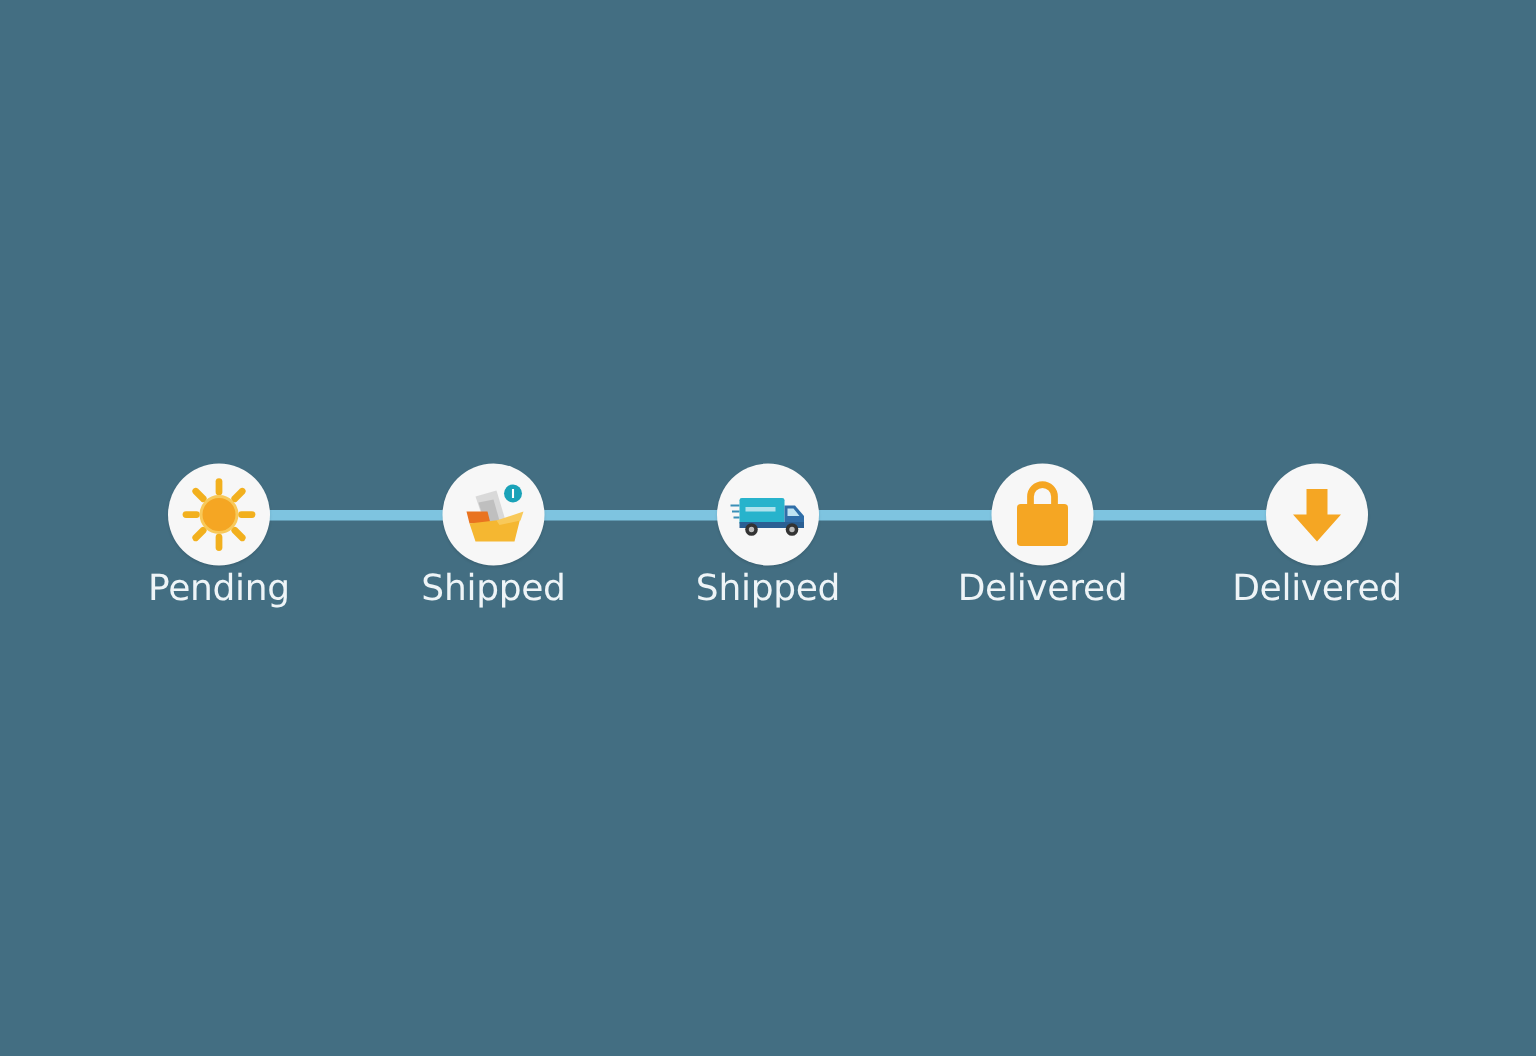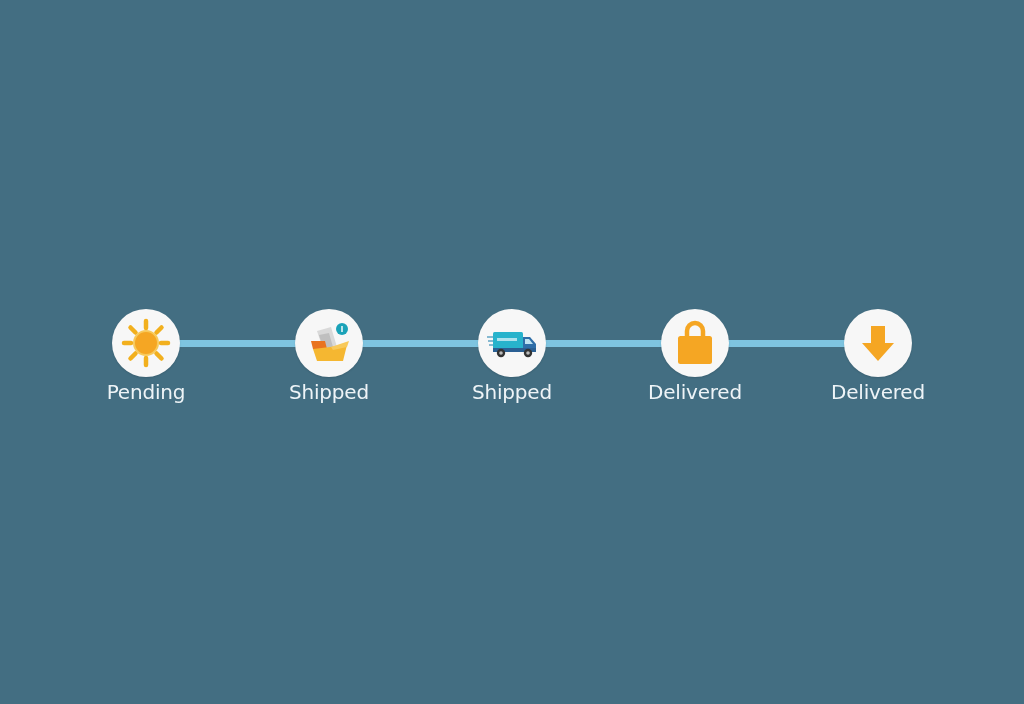--- a/index.html
+++ b/index.html
@@ -42,21 +42,21 @@
       display: flex;
       align-items: center;
       justify-content: center;
       box-shadow: 0 1px 2px rgba(0,0,0,0.12);
       cursor: pointer;
     }
     .circle svg { display: block; }
     .label {
       margin-top: 3px;
       color: #eef4f7;
-      font-size: 20px;
+      font-size: 24px;
       line-height: 24px;
       letter-spacing: -0.2px;
       white-space: nowrap;
     }
   </style>
 </head>
 <body>
 
 <div class="stage">
   <div class="connector"></div>

